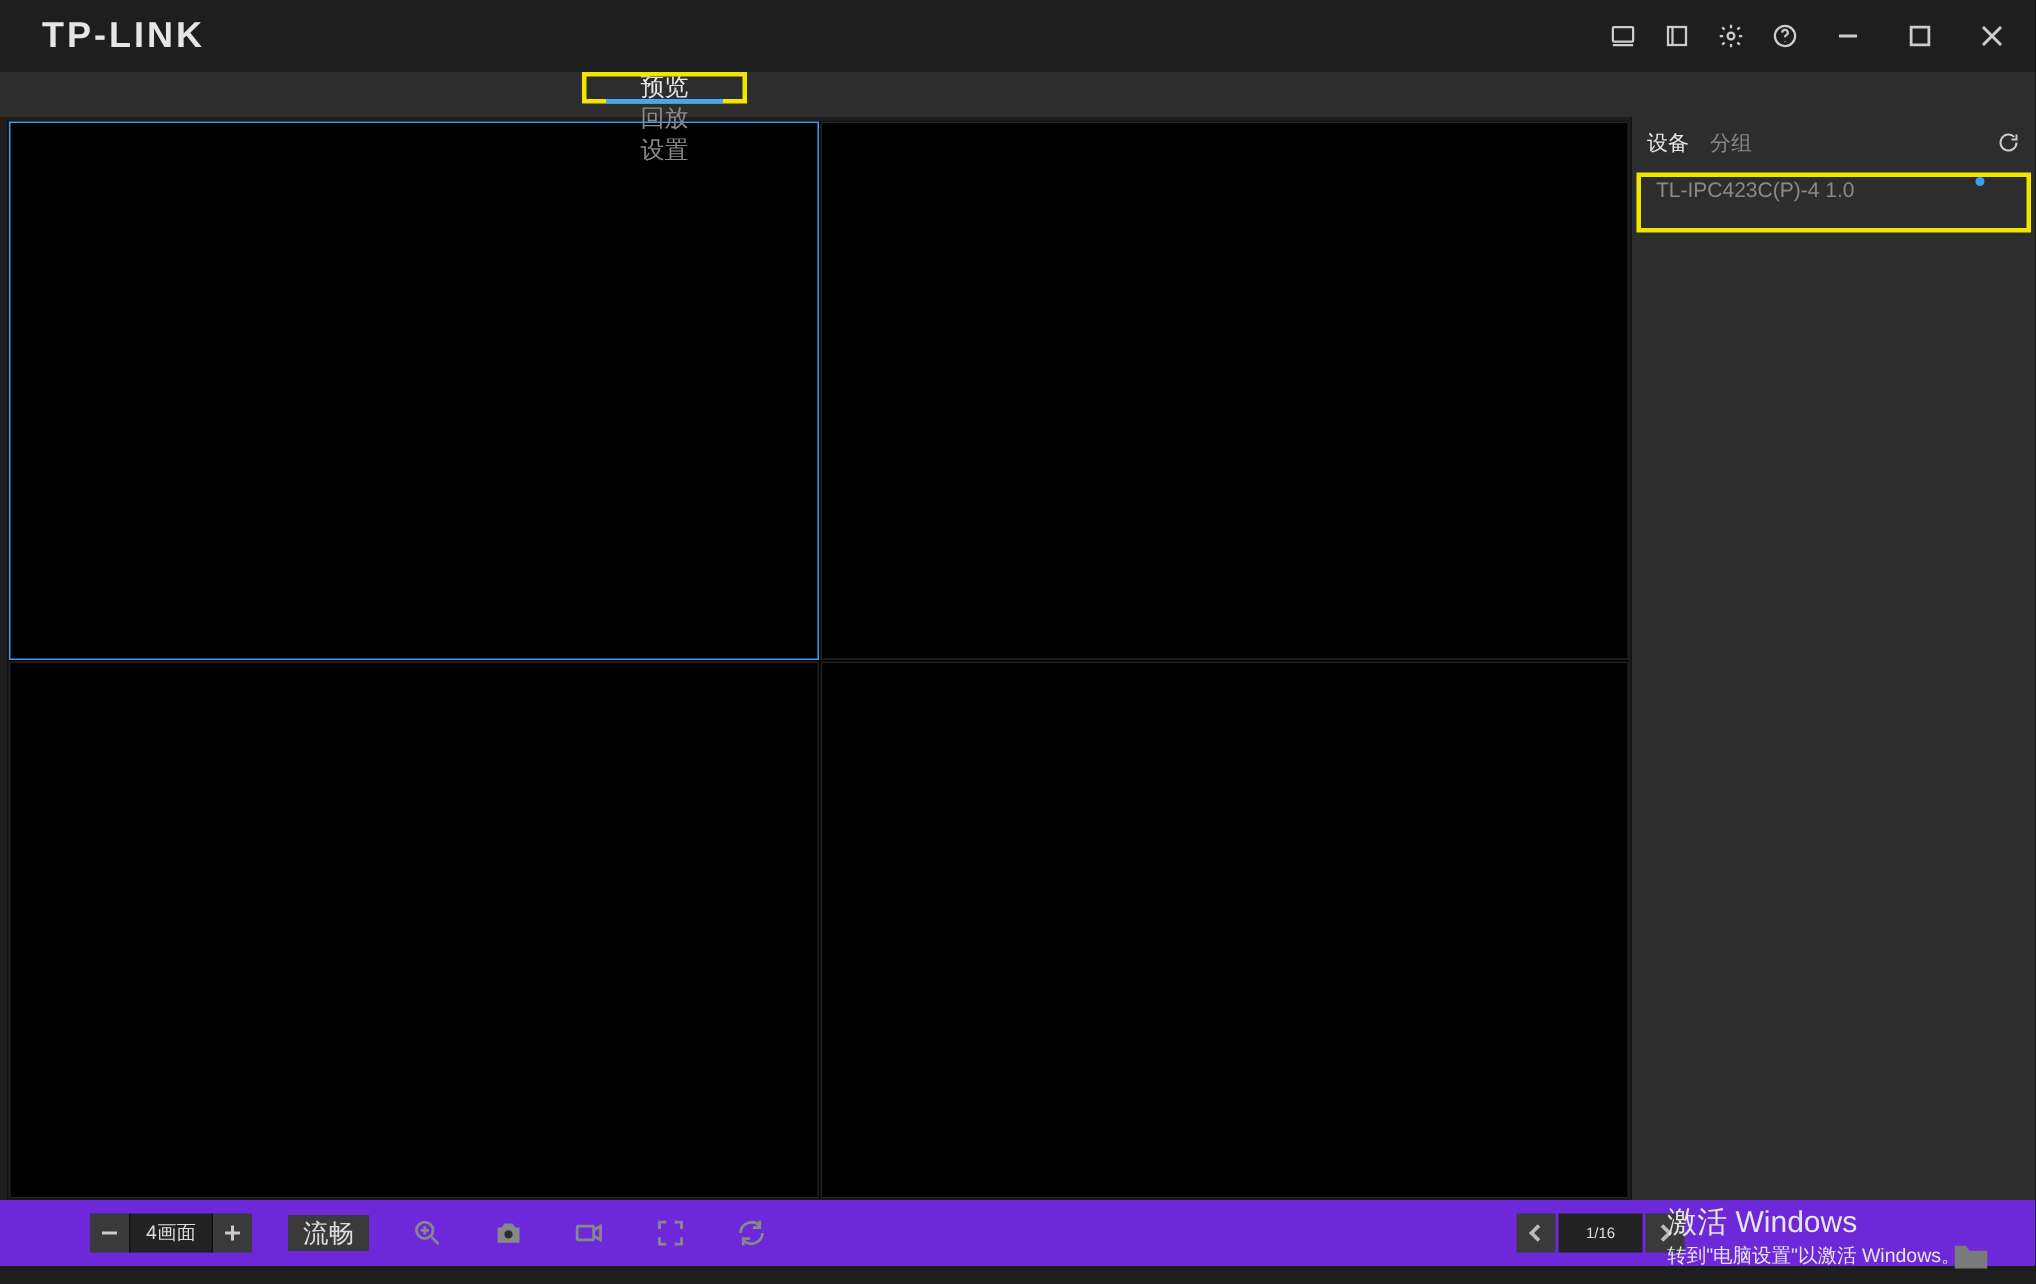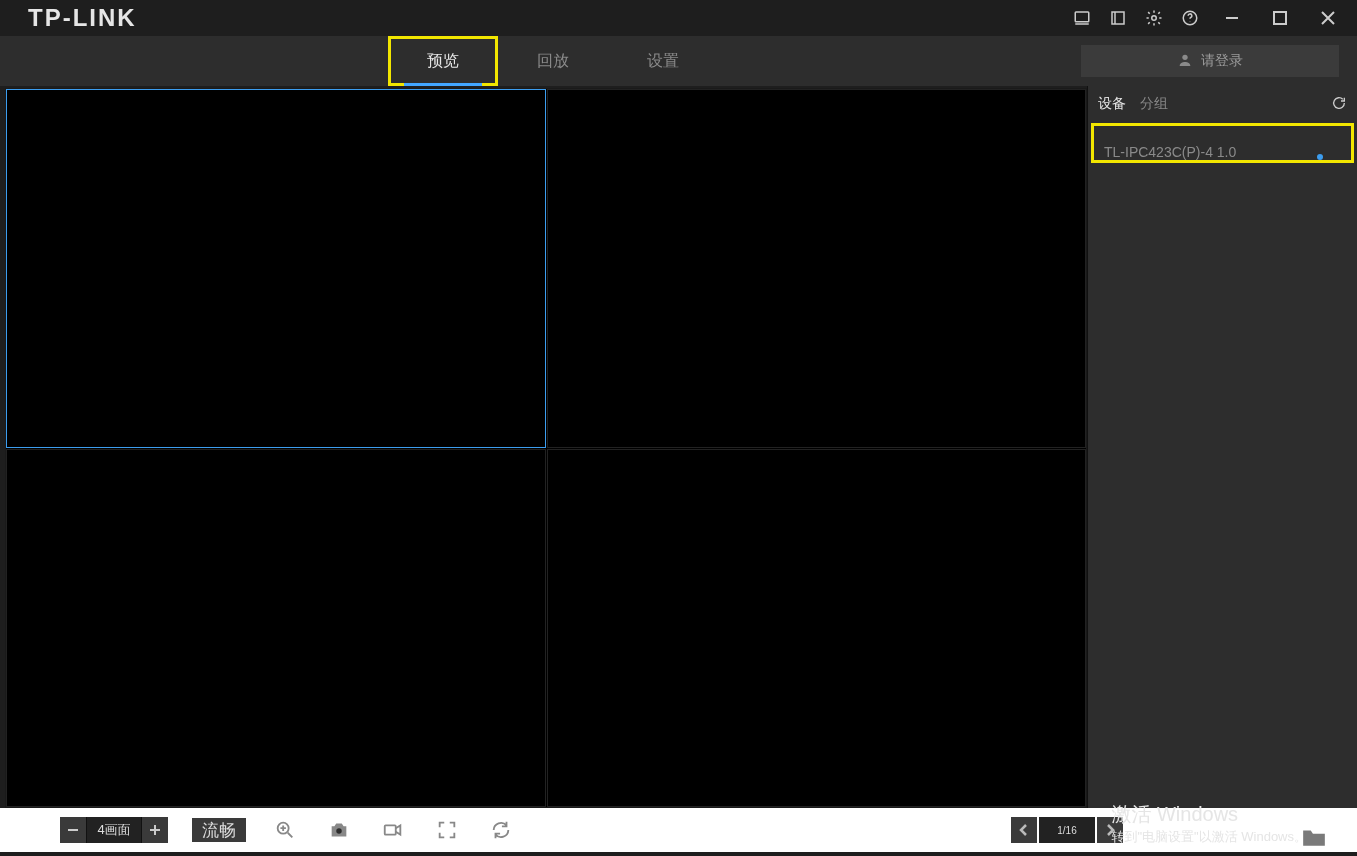--- a/index.html
+++ b/index.html
@@ -7,46 +7,47 @@
   width: 1357px; height: 856px;
   background: #1e1e1e;
   font-family: "Microsoft YaHei", Arial, sans-serif;
   color: #aaa;
   overflow: hidden;
   position: relative;
 }
 
 
 .title-bar {
-  height: 36px;
+  height: 48px;
   background: #1e1e1e;
   display: flex;
   align-items: center;
   padding: 0 12px 0 28px;
 }
 .brand {
   font-size: 24px;
   font-weight: 600;
   letter-spacing: 2px;
   color: #e6e6e6;
 }
 .title-spacer { flex: 1; }
 .title-icons { display: flex; align-items: center; gap: 14px; }
 .title-icons .ic { width: 22px; height: 22px; display:flex; align-items:center; justify-content:center; cursor:pointer; color:#ccc; }
 .title-icons .ic svg { width:18px; height:18px; stroke:#ccc; fill:none; stroke-width:2; }
 .title-icons .winop { width: 34px; height: 22px; display:flex; align-items:center; justify-content:center; cursor:pointer; }
 .title-icons .winop svg { width:14px; height:14px; stroke:#ccc; fill:none; stroke-width:2; }
 
 
 .tab-bar {
-  height: 50px;
+  height: 30px;
   background: #2d2d2d;
   display: flex;
   align-items: stretch;
   padding-left: 388px;
+  flex-direction: column;
 }
 .tab {
   width: 110px;
   display:flex; align-items:center; justify-content:center;
   font-size: 16px; color:#8a8a8a;
   cursor:pointer;
   position:relative;
 }
 .tab.active { color:#e6e6e6; }
 .tab.active::after{
@@ -102,33 +103,33 @@
   color:#888; font-size:14px;
   gap:14px;
 }
 .side-tabs .stab { cursor:pointer; }
 .side-tabs .stab.active { color:#e6e6e6; }
 .side-tabs .sp { flex:1; }
 .refresh-ic svg{ width:16px; height:16px; stroke:#ccc; fill:none; stroke-width:2;}
 .device-item {
   margin:4px 6px;
   height:34px;
-  display:flex; align-items:flex-end;
+  display:flex; align-items:flex-start;
   padding:0 10px;
   color:#8a8a8a; font-size:14px;
   outline:3px solid #f2e600;
   cursor:pointer;
   justify-content:space-between;
 }
 .dot { width:6px; height:6px; border-radius:50%; background:#3c9def; margin-right:18px;}
 
 
 .bottom-bar {
   height:44px;
-  background:#ffffff;
+  background:#6d28d9;
   display:flex; align-items:center;
   padding:0 14px 0 60px;
   gap:10px;
 }
 .step-group { display:flex; align-items:center; }
 .sq-btn {
   width:26px; height:26px;
   background:#3a3a3a;
   display:flex; align-items:center; justify-content:center;
   color:#ccc; cursor:pointer;

